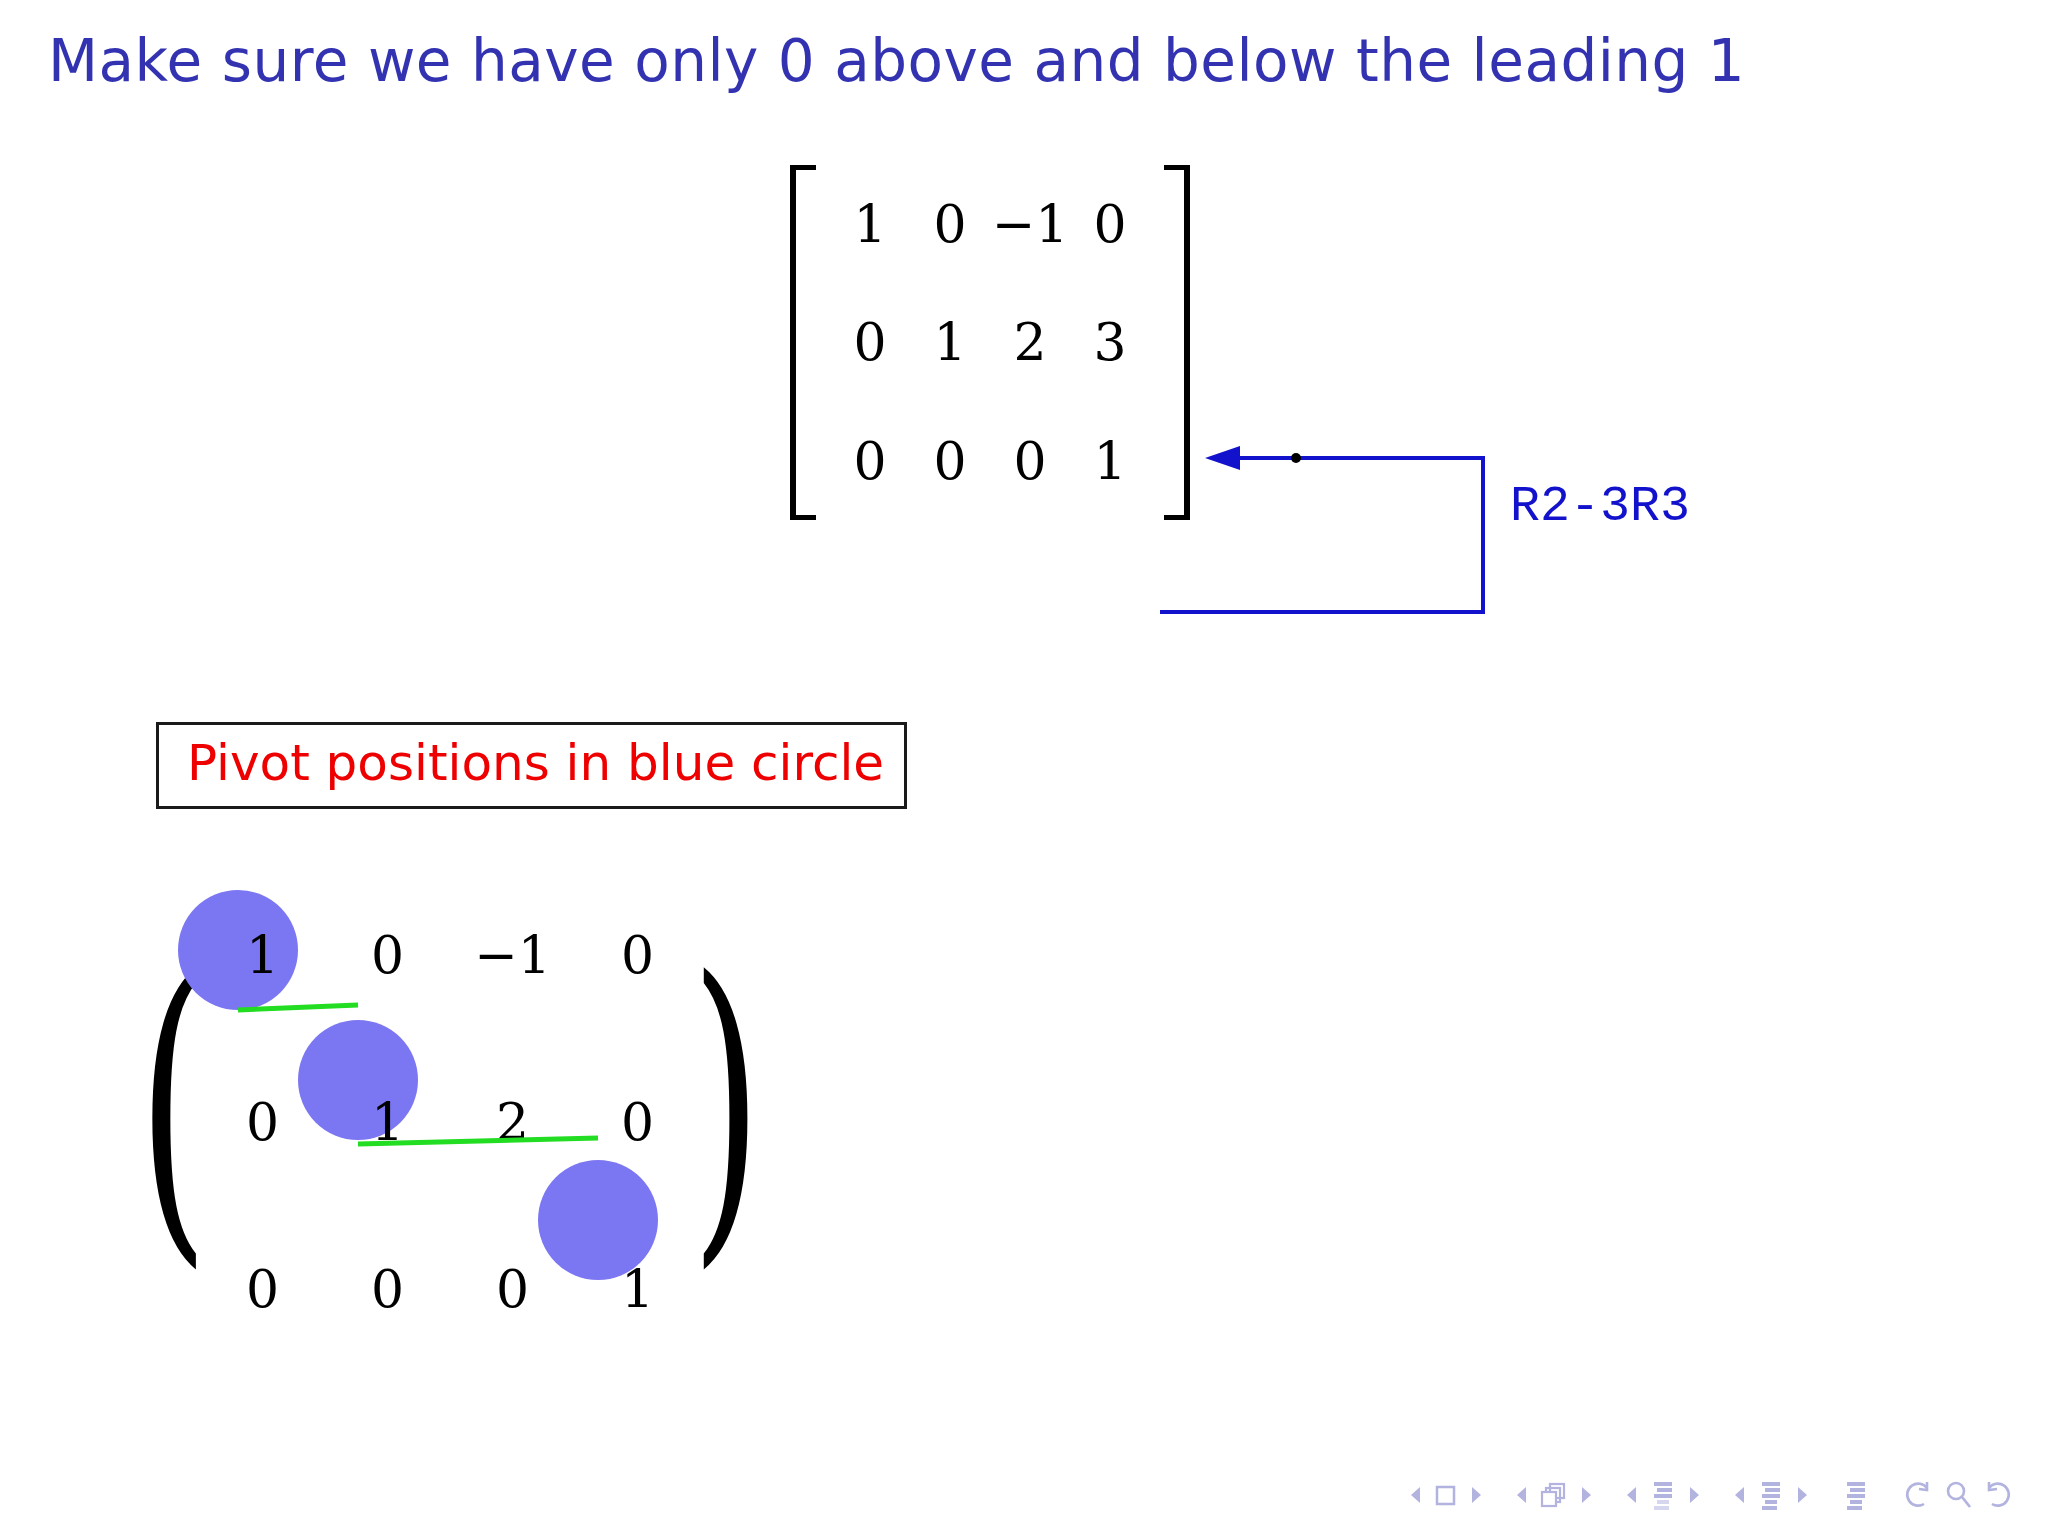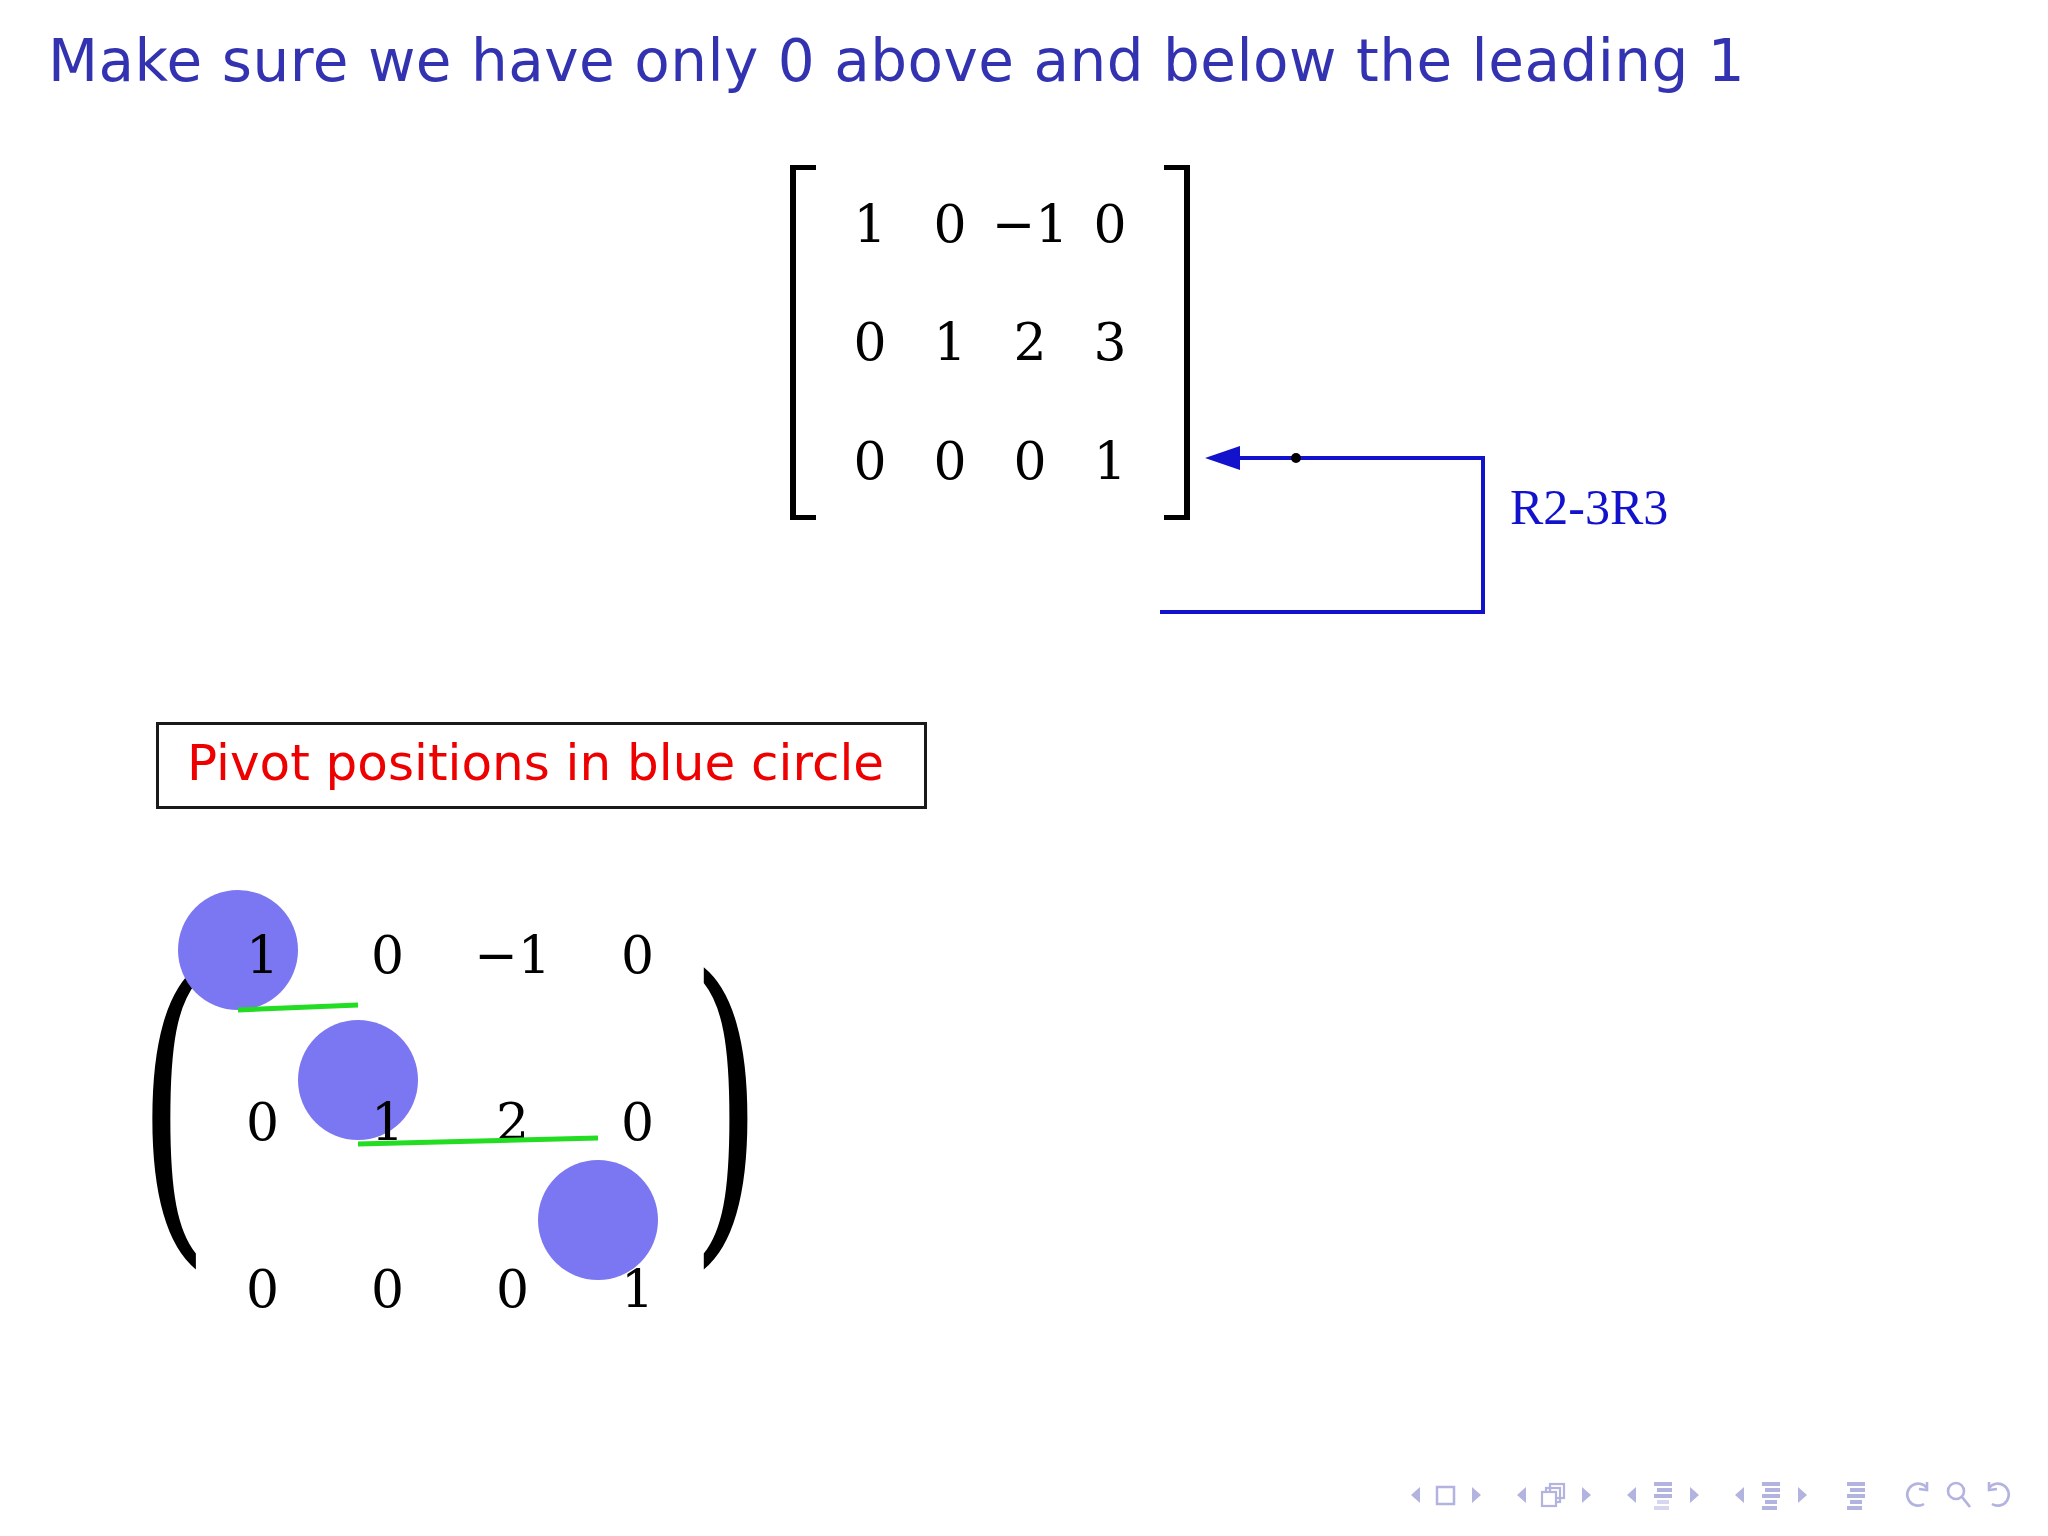--- a/index.html
+++ b/index.html
@@ -69,34 +69,34 @@
   #annotation-layer {
     position: absolute;
     left: 0; top: 0;
     width: 2048px; height: 1536px;
     pointer-events: none;
   }
   #row-op-label {
     position: absolute;
     left: 1510px;
     top: 478px;
-    font-family: Liberation Serif, serif;
+    font-family: Liberation Mono, monospace;
     font-size: 50px;
     color: #1212cc;
     white-space: nowrap;
   }
 
   
   #pivot-note-box {
     position: absolute;
     left: 156px;
     top: 722px;
     border: 3px solid #1a1a1a;
     background: #ffffff;
-    padding: 12px 40px 16px 28px;
+    padding: 12px 20px 16px 28px;
   }
   #pivot-note-text {
     font-family: "DejaVu Sans", sans-serif;
     font-size: 50px;
     color: #ee0000;
     white-space: nowrap;
     line-height: 1.05;
   }
 
   

